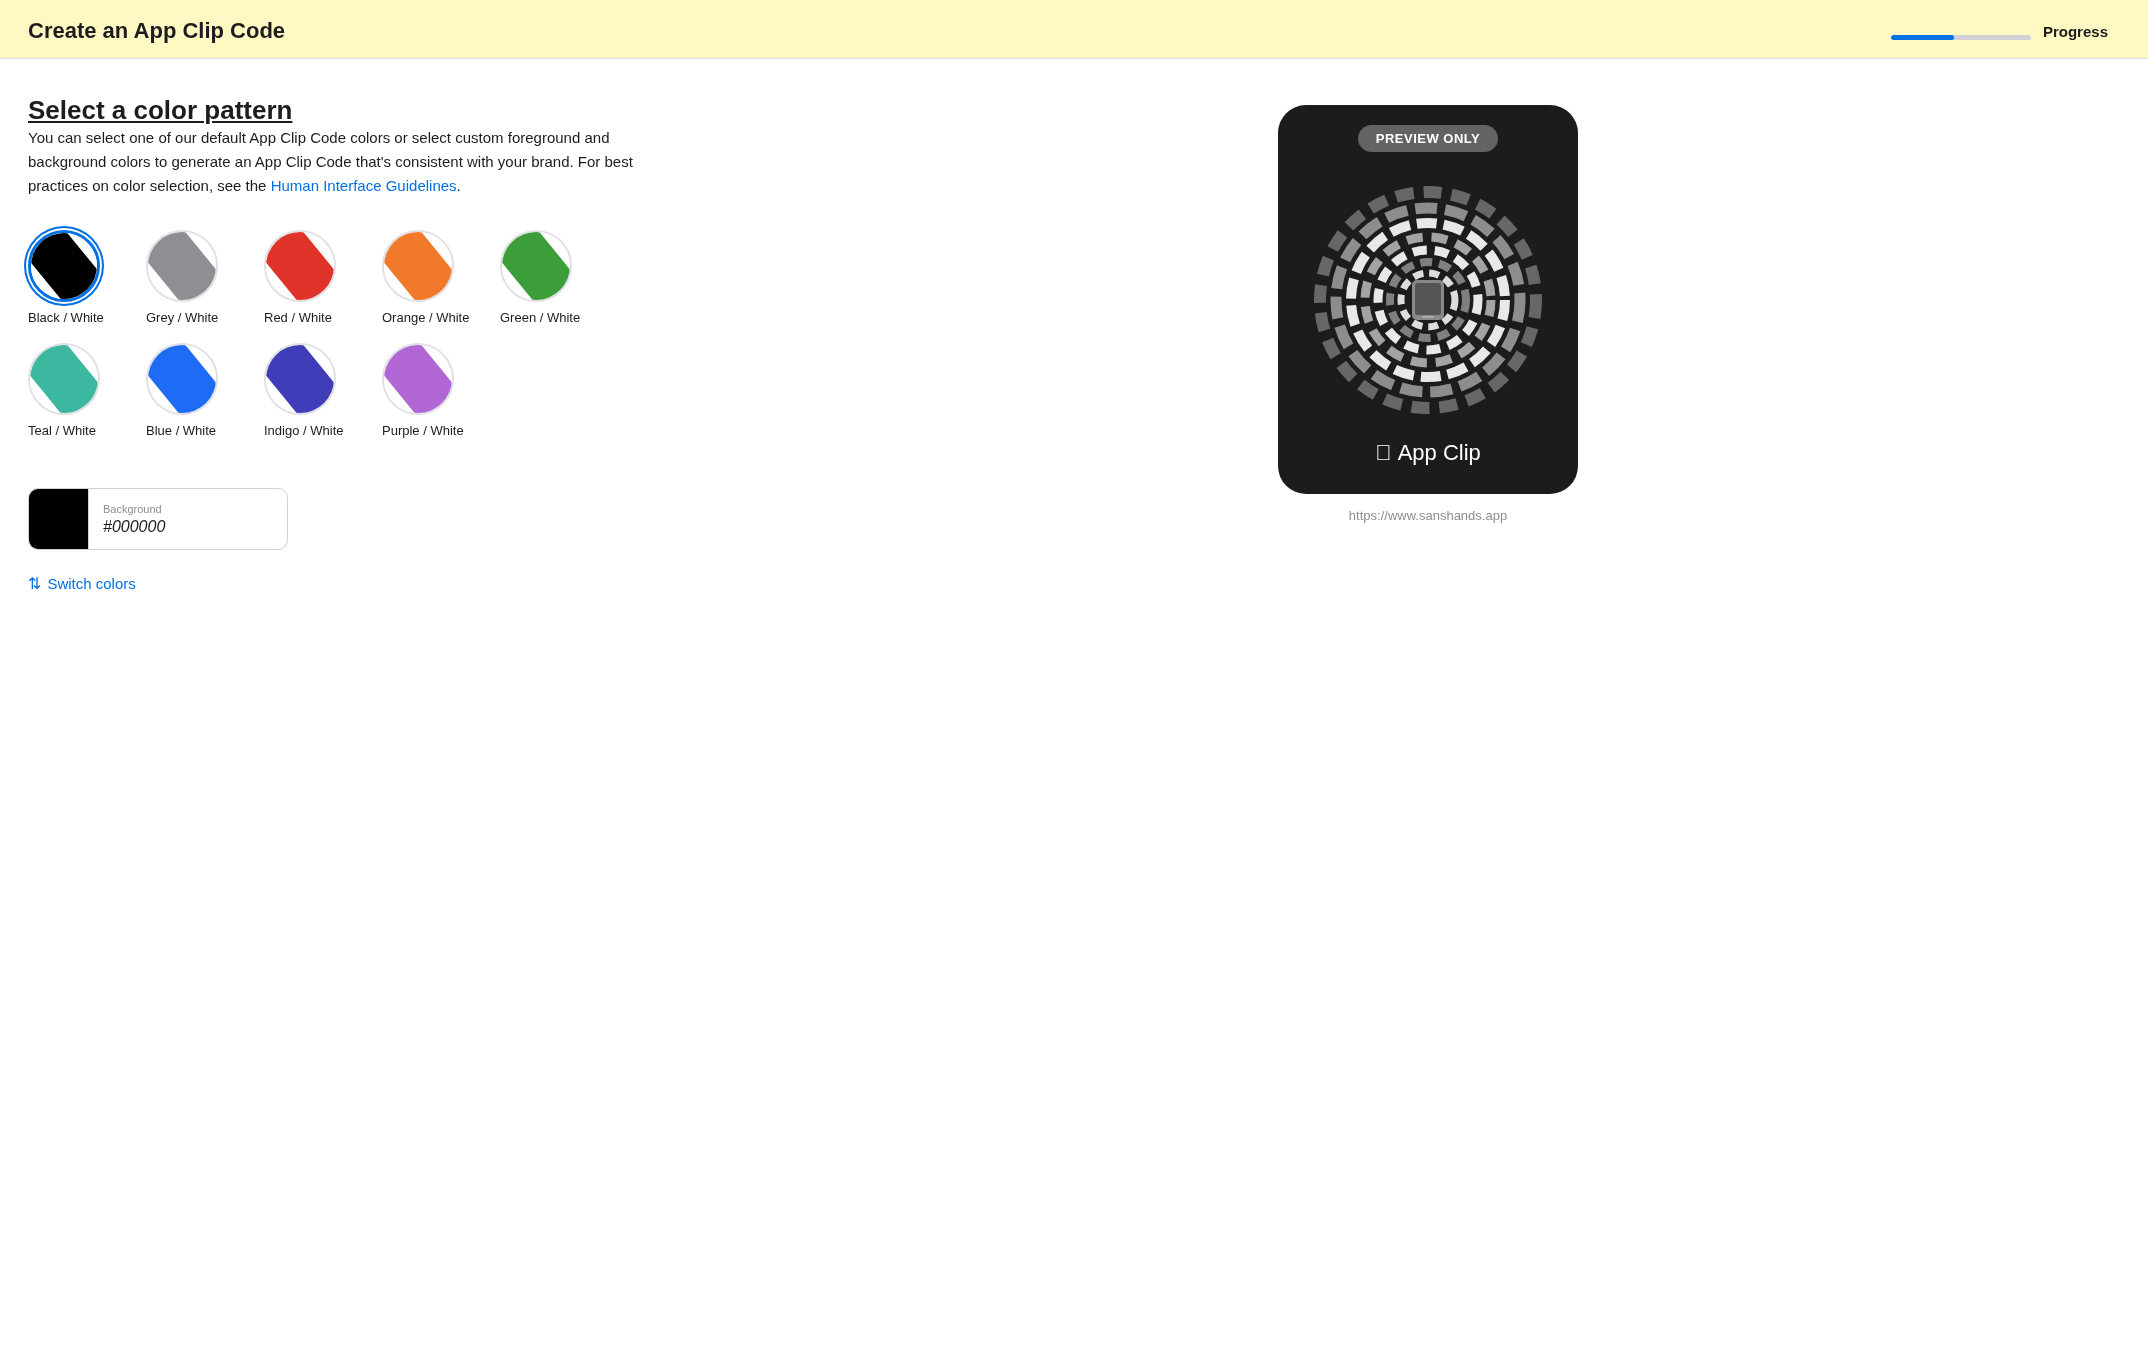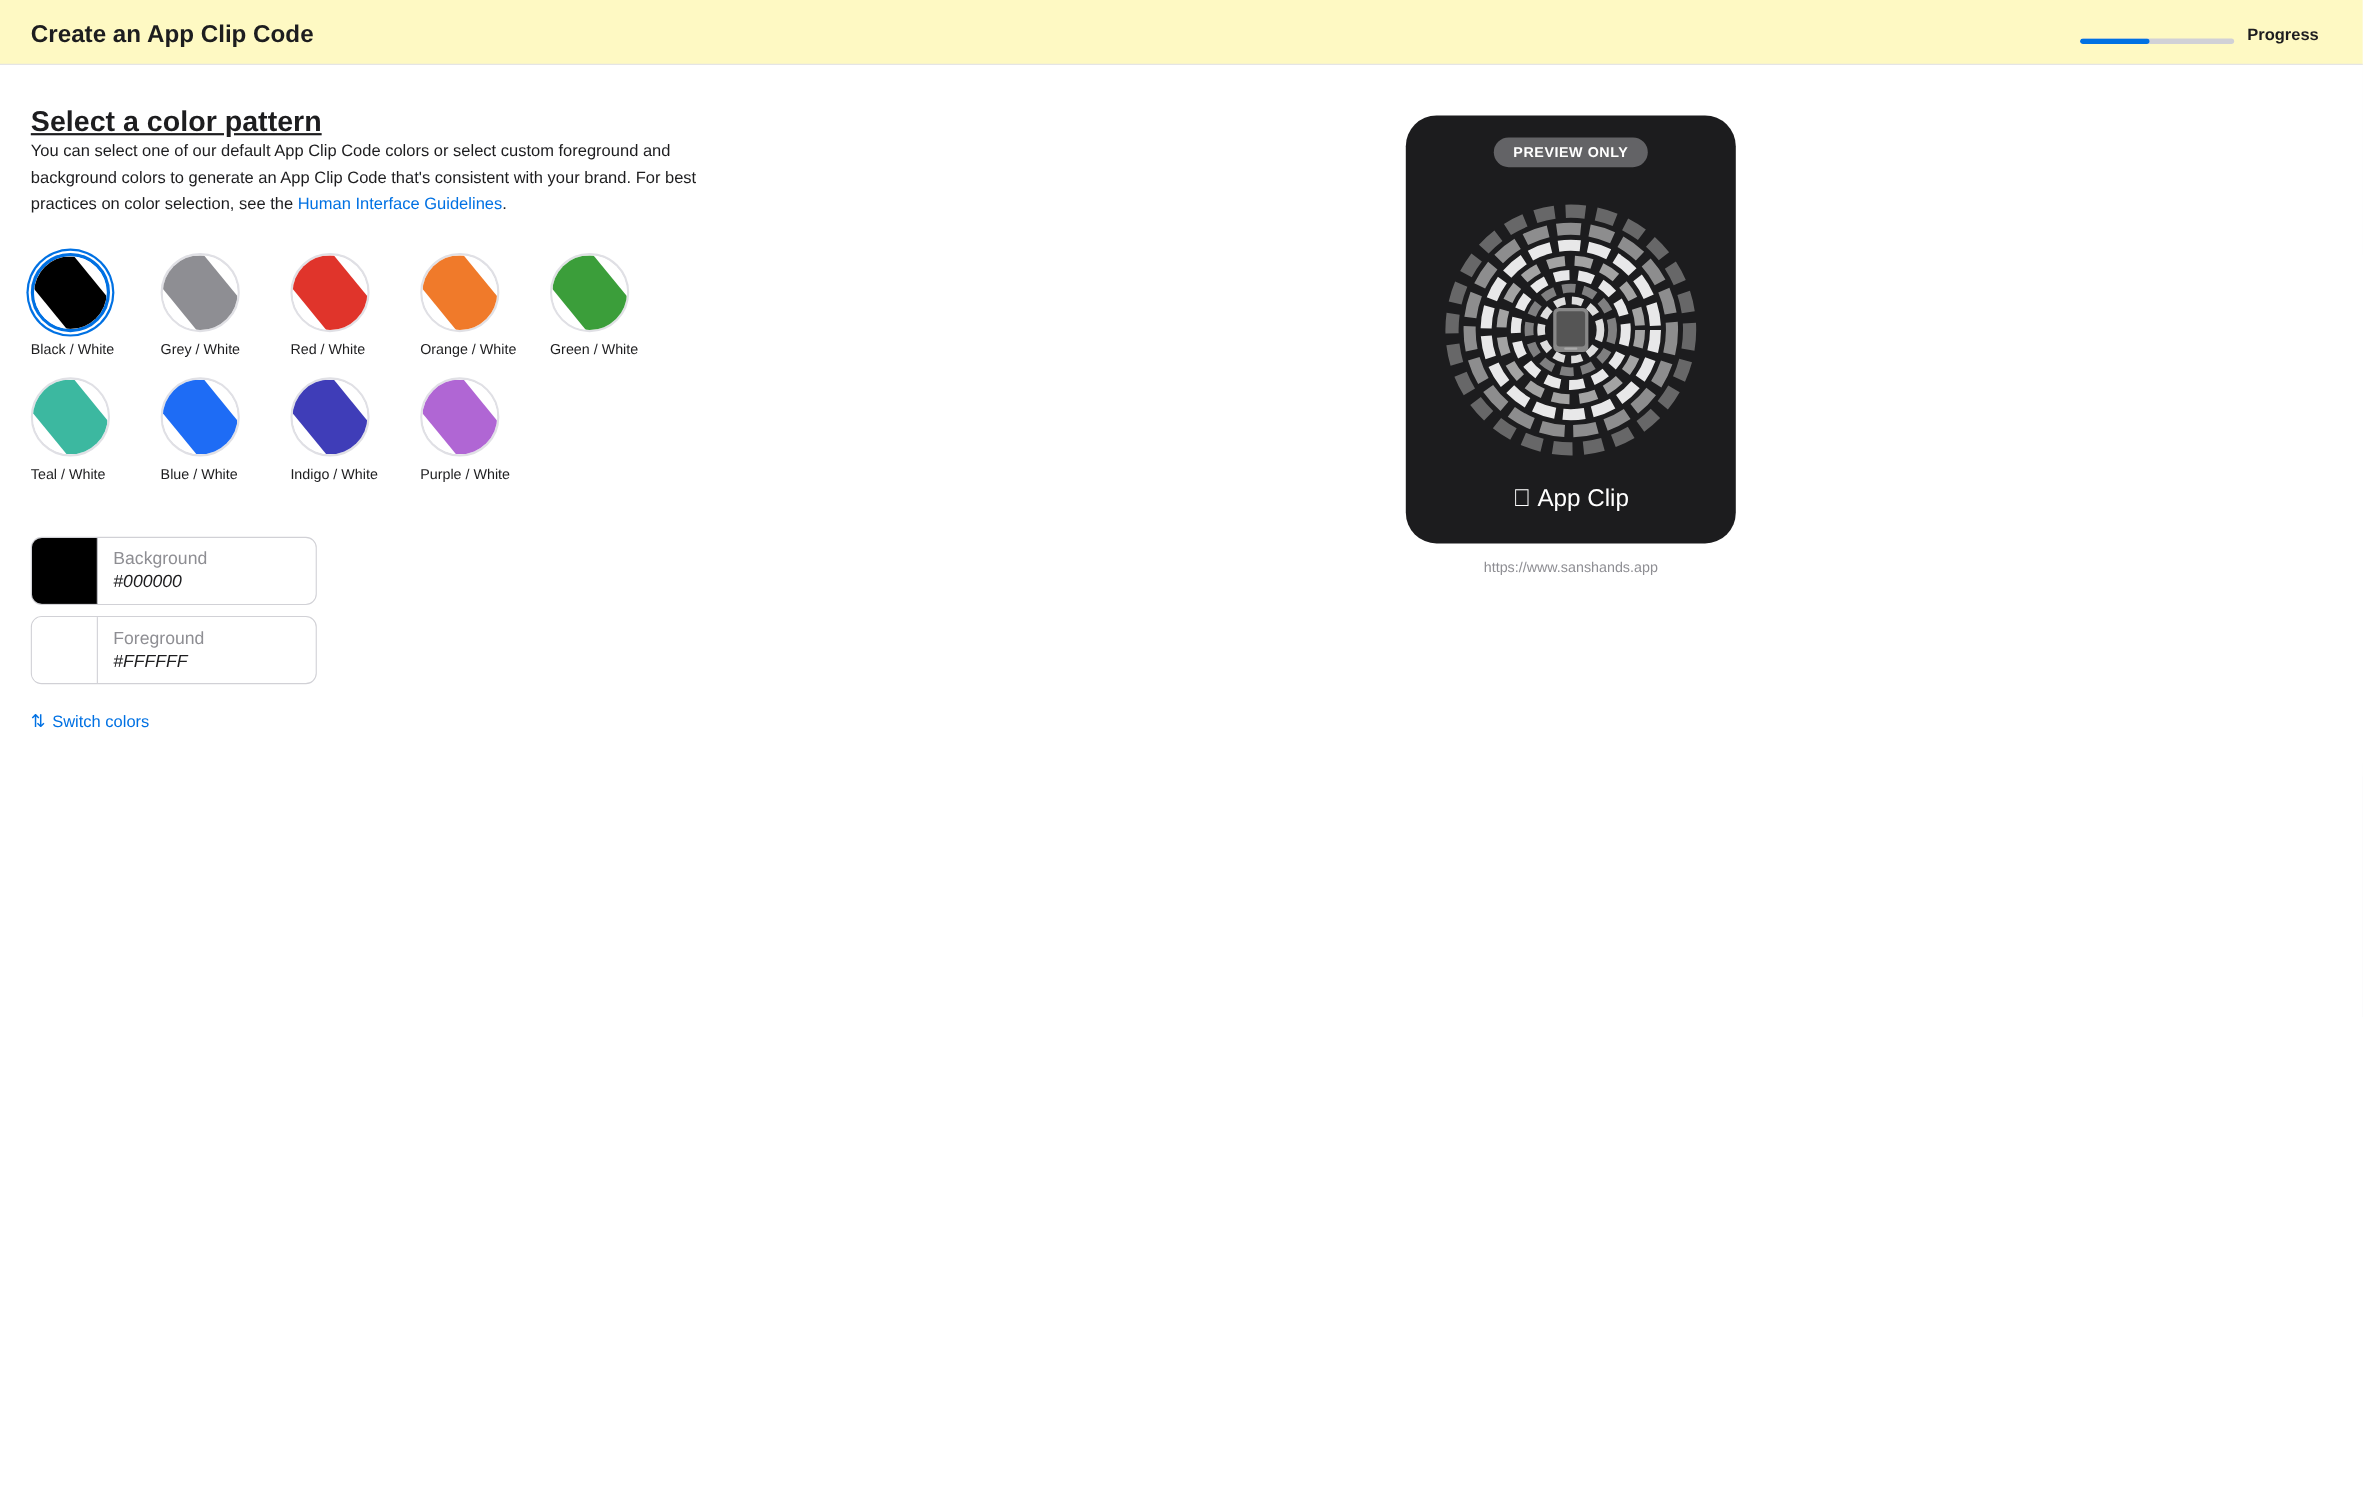--- a/index.html
+++ b/index.html
@@ -158,21 +158,21 @@
       flex-shrink: 0;
       border-right: 1px solid #d1d1d6;
     }
     .color-input-info {
       padding: 8px 14px;
       display: flex;
       flex-direction: column;
       gap: 3px;
     }
     .color-input-label {
-      font-size: 16px;
+      font-size: 11px;
       color: #8e8e93;
     }
     .color-input-value {
       font-size: 16px;
       font-weight: 500;
       color: #1d1d1f;
       font-style: italic;
     }
     
     .switch-colors-btn {
@@ -361,27 +361,20 @@
       <div class="color-inputs">
 
         <div class="color-input-row">
           <div class="color-swatch" style="background:#000000;"></div>
           <div class="color-input-info">
             <span class="color-input-label">Background</span>
             <span class="color-input-value">#000000</span>
           </div>
         </div>
 
-        <div class="color-input-row">
-          <div class="color-swatch" style="background:#ffffff; border-right: 1px solid #d1d1d6;"></div>
-          <div class="color-input-info">
-            <span class="color-input-label">Foreground</span>
-            <span class="color-input-value">#FFFFFF</span>
-          </div>
-        </div>
 
       </div>
 
       <button class="switch-colors-btn">
         <span class="switch-icon">⇅</span>
         <span>Switch colors</span>
       </button>
 
     </div>
 

